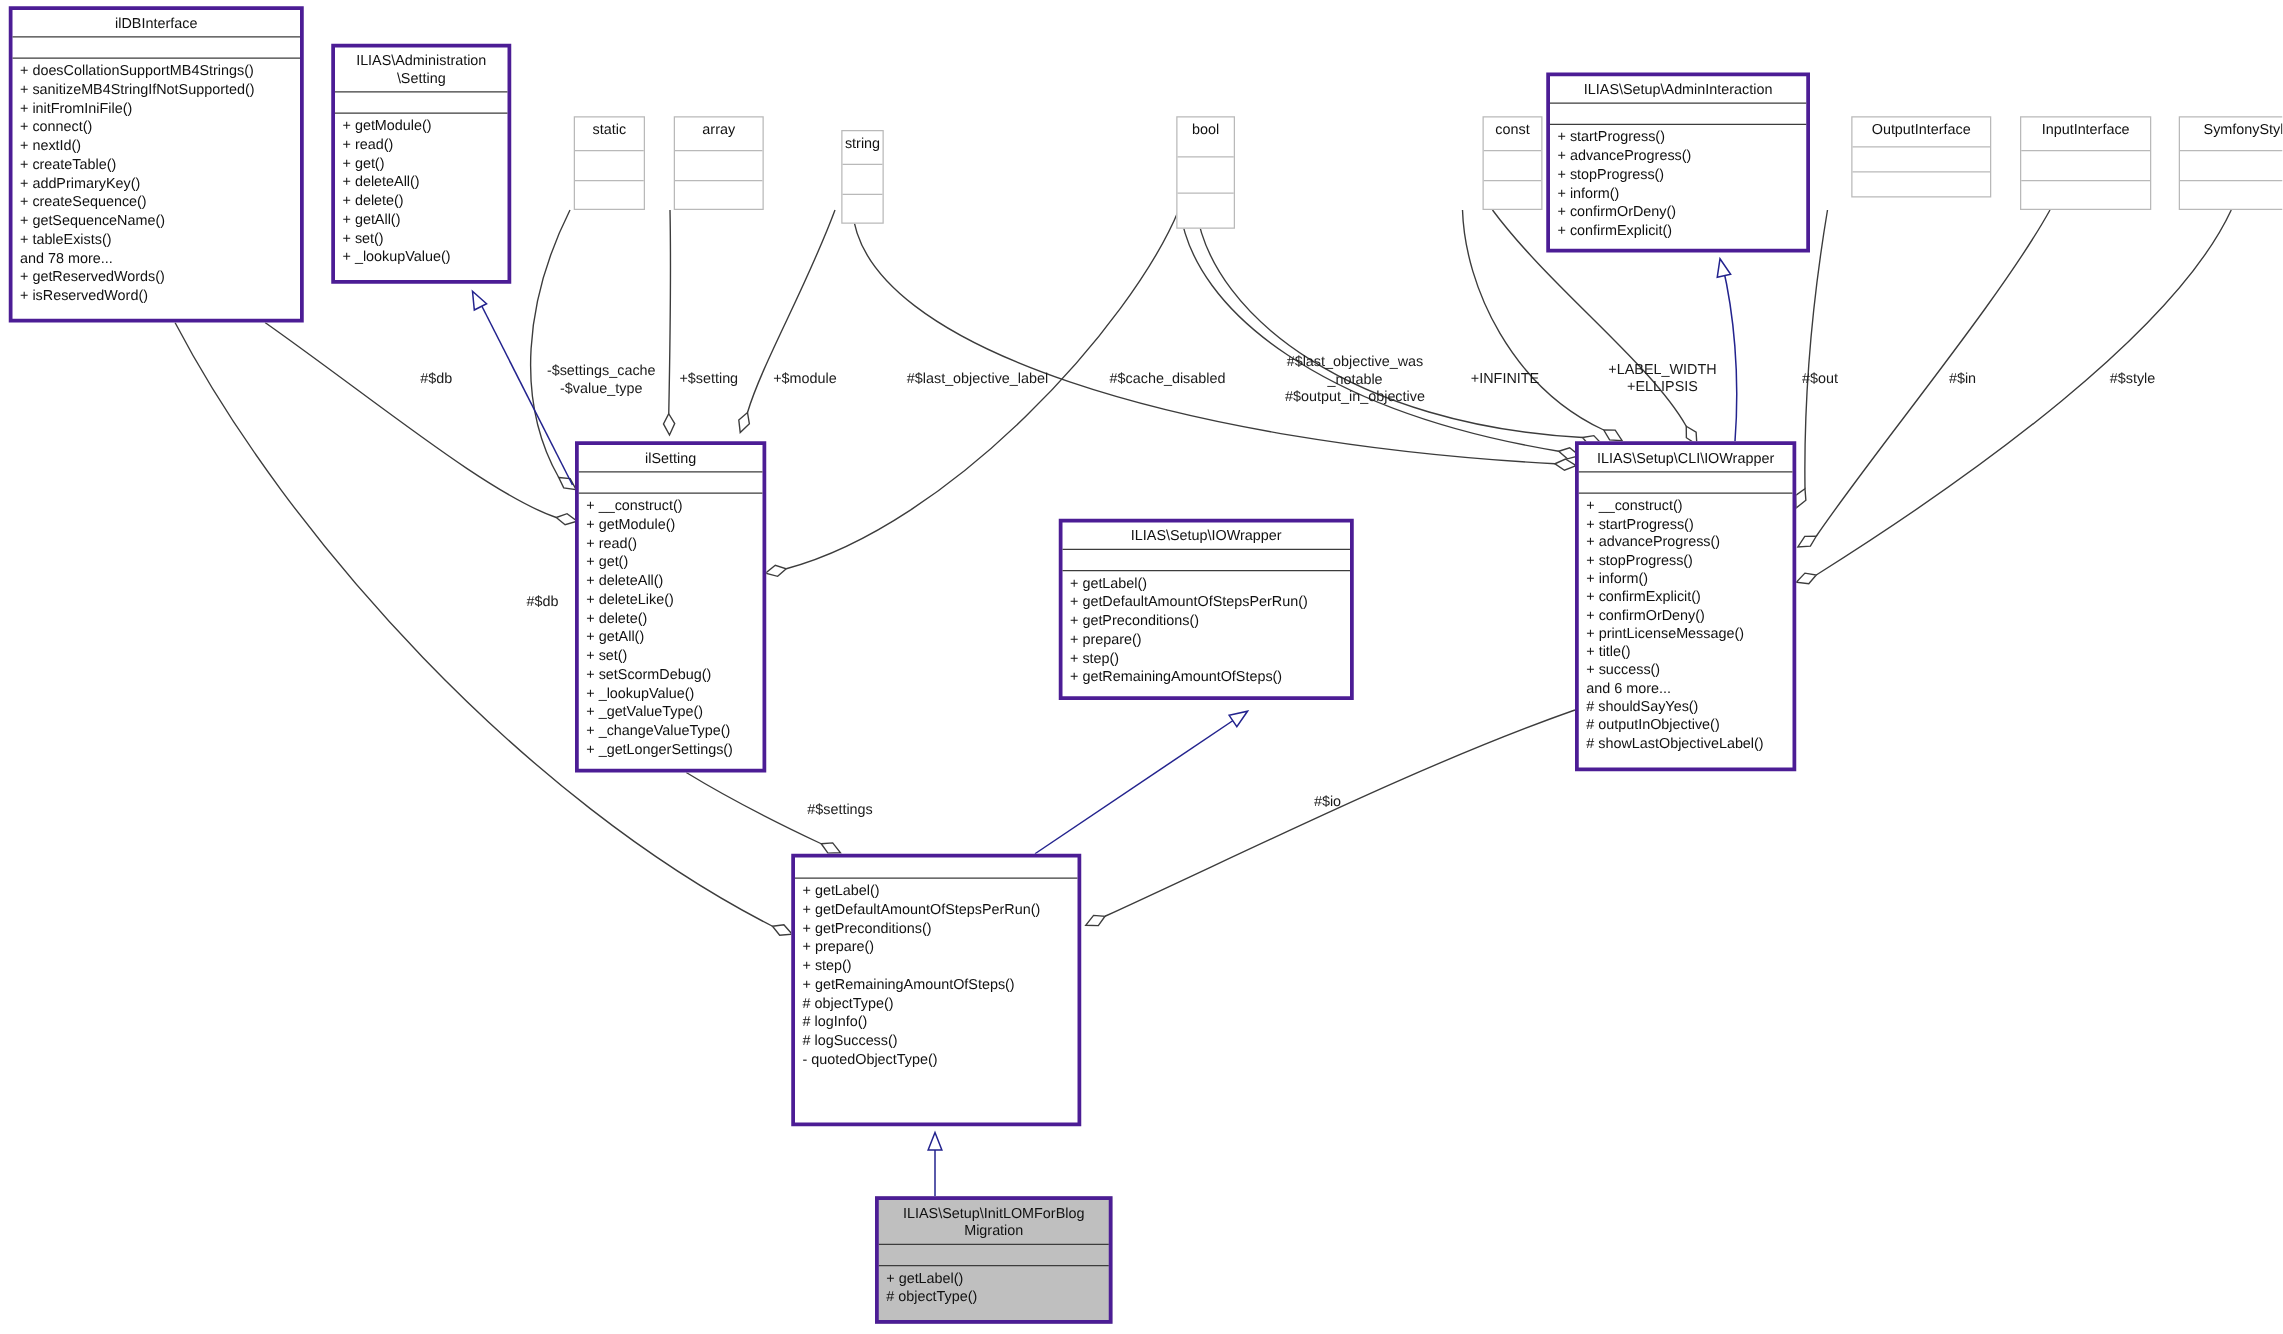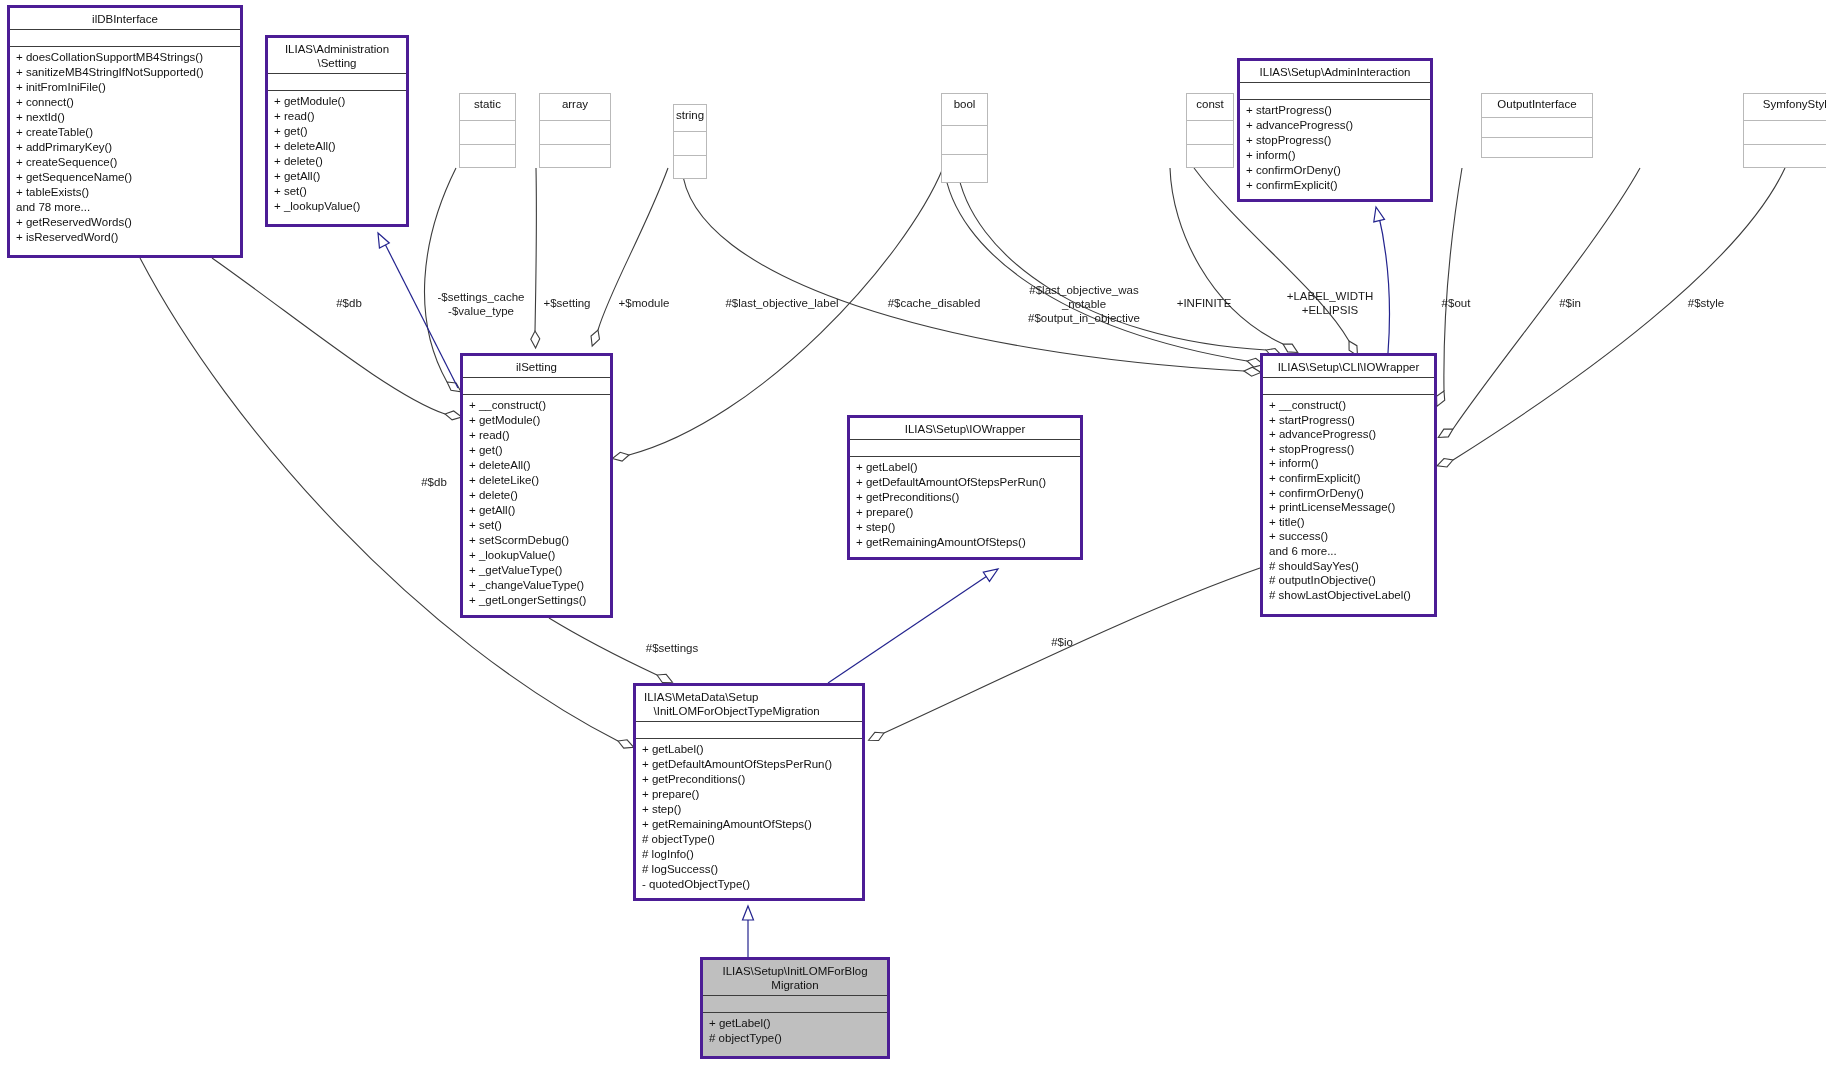--- a/index.html
+++ b/index.html
@@ -137,21 +137,21 @@
     <div class="t">ILIAS\Setup\IOWrapper</div>
     <div class="a"></div>
     <div class="m">+ getLabel()
 + getDefaultAmountOfStepsPerRun()
 + getPreconditions()
 + prepare()
 + step()
 + getRemainingAmountOfSteps()</div>
   </div>
 
-  <div class="uml" style="left:1237px;top:58px;width:196px;height:144px">
+  <div class="uml" style="left:1237px;top:58px;width:211px;height:144px">
     <div class="t">ILIAS\Setup\AdminInteraction</div>
     <div class="a"></div>
     <div class="m">+ startProgress()
 + advanceProgress()
 + stopProgress()
 + inform()
 + confirmOrDeny()
 + confirmExplicit()</div>
   </div>
 
@@ -168,22 +168,20 @@
 + printLicenseMessage()
 + title()
 + success()
 and 6 more...
 # shouldSayYes()
 # outputInObjective()
 # showLastObjectiveLabel()</div>
   </div>
 
   <div class="uml left-title" style="left:633px;top:683px;width:232px;height:218px">
-    <div class="t">ILIAS\MetaData\Setup
-   \InitLOMForObjectTypeMigration</div>
     <div class="a"></div>
     <div class="m">+ getLabel()
 + getDefaultAmountOfStepsPerRun()
 + getPreconditions()
 + prepare()
 + step()
 + getRemainingAmountOfSteps()
 # objectType()
 # logInfo()
 # logSuccess()
@@ -218,20 +216,25 @@
     <div class="r"></div>
     <div class="r"></div>
   </div>
   <div class="tnode" style="left:1158px;top:93px;width:48px;height:75px">
     <div class="t">const</div>
     <div class="r"></div>
     <div class="r"></div>
   </div>
   <div class="tnode" style="left:1453px;top:93px;width:112px;height:65px">
     <div class="t">OutputInterface</div>
+    <div class="r"></div>
+    <div class="r"></div>
+  </div>
+  <div class="tnode" style="left:1588px;top:93px;width:105px;height:75px">
+    <div class="t">InputInterface</div>
     <div class="r"></div>
     <div class="r"></div>
   </div>
   <div class="tnode" style="left:1715px;top:93px;width:110px;height:75px">
     <div class="t">SymfonyStyle</div>
     <div class="r"></div>
     <div class="r"></div>
   </div>
 
   <div class="elabel" style="left:349px;top:303px">#$db</div>

